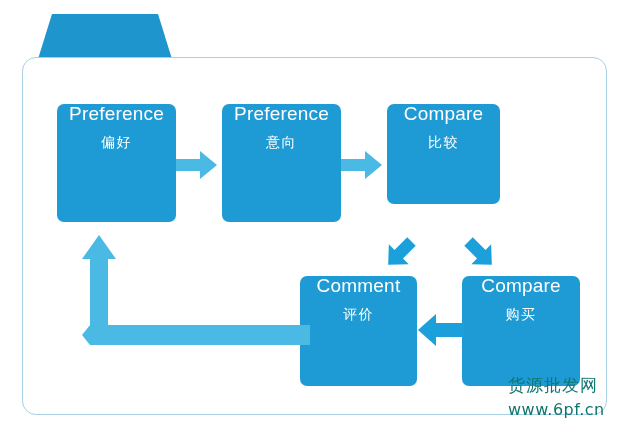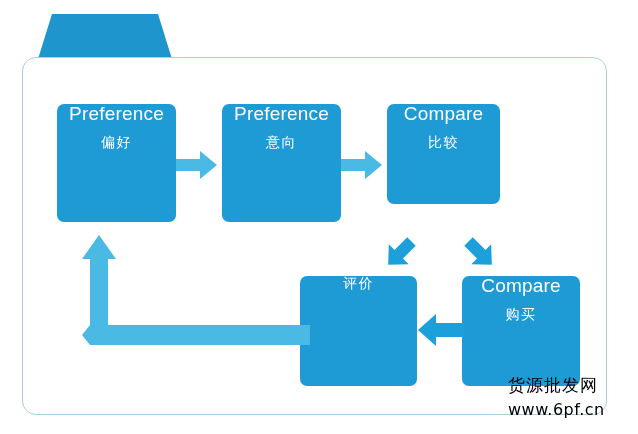--- a/index.html
+++ b/index.html
@@ -82,21 +82,21 @@
   #arrow-cmp-pur   { left: 452px; top: 226px; }
   #arrow-pur-cmt   { left: 417px; top: 312px; }
   #arrow-loop      { left: 82px;  top: 233px; }
 
   
   .watermark {
     position: absolute;
     left: 508px;
     top: 374px;
     width: 126px;
-    color: #000000;
+    color: #0f766e;
     text-align: left;
     pointer-events: none;
   }
   .watermark .wm-cn {
     font-size: 17px;
     letter-spacing: 1px;
     font-family: "DejaVu Sans", "Liberation Sans", sans-serif;
     white-space: nowrap;
   }
   .watermark .wm-url {
@@ -124,20 +124,21 @@
     <span class="en">Preference</span>
     <span class="zh">意向</span>
   </div>
 
   <div class="node" id="node-compare">
     <span class="en">Compare</span>
     <span class="zh">比较</span>
   </div>
 
   <div class="node" id="node-comment">
+    <span class="en">Comment</span>
     <span class="zh">评价</span>
   </div>
 
   <div class="node" id="node-purchase">
     <span class="en">Compare</span>
     <span class="zh">购买</span>
   </div>
 
   <svg class="arrow-svg" id="arrow-pref-int" width="42" height="30" viewBox="0 0 42 30">
     <path d="M0,9 L24,9 L24,1 L41,15 L24,29 L24,21 L0,21 Z" fill="#4ab9e4"></path>

